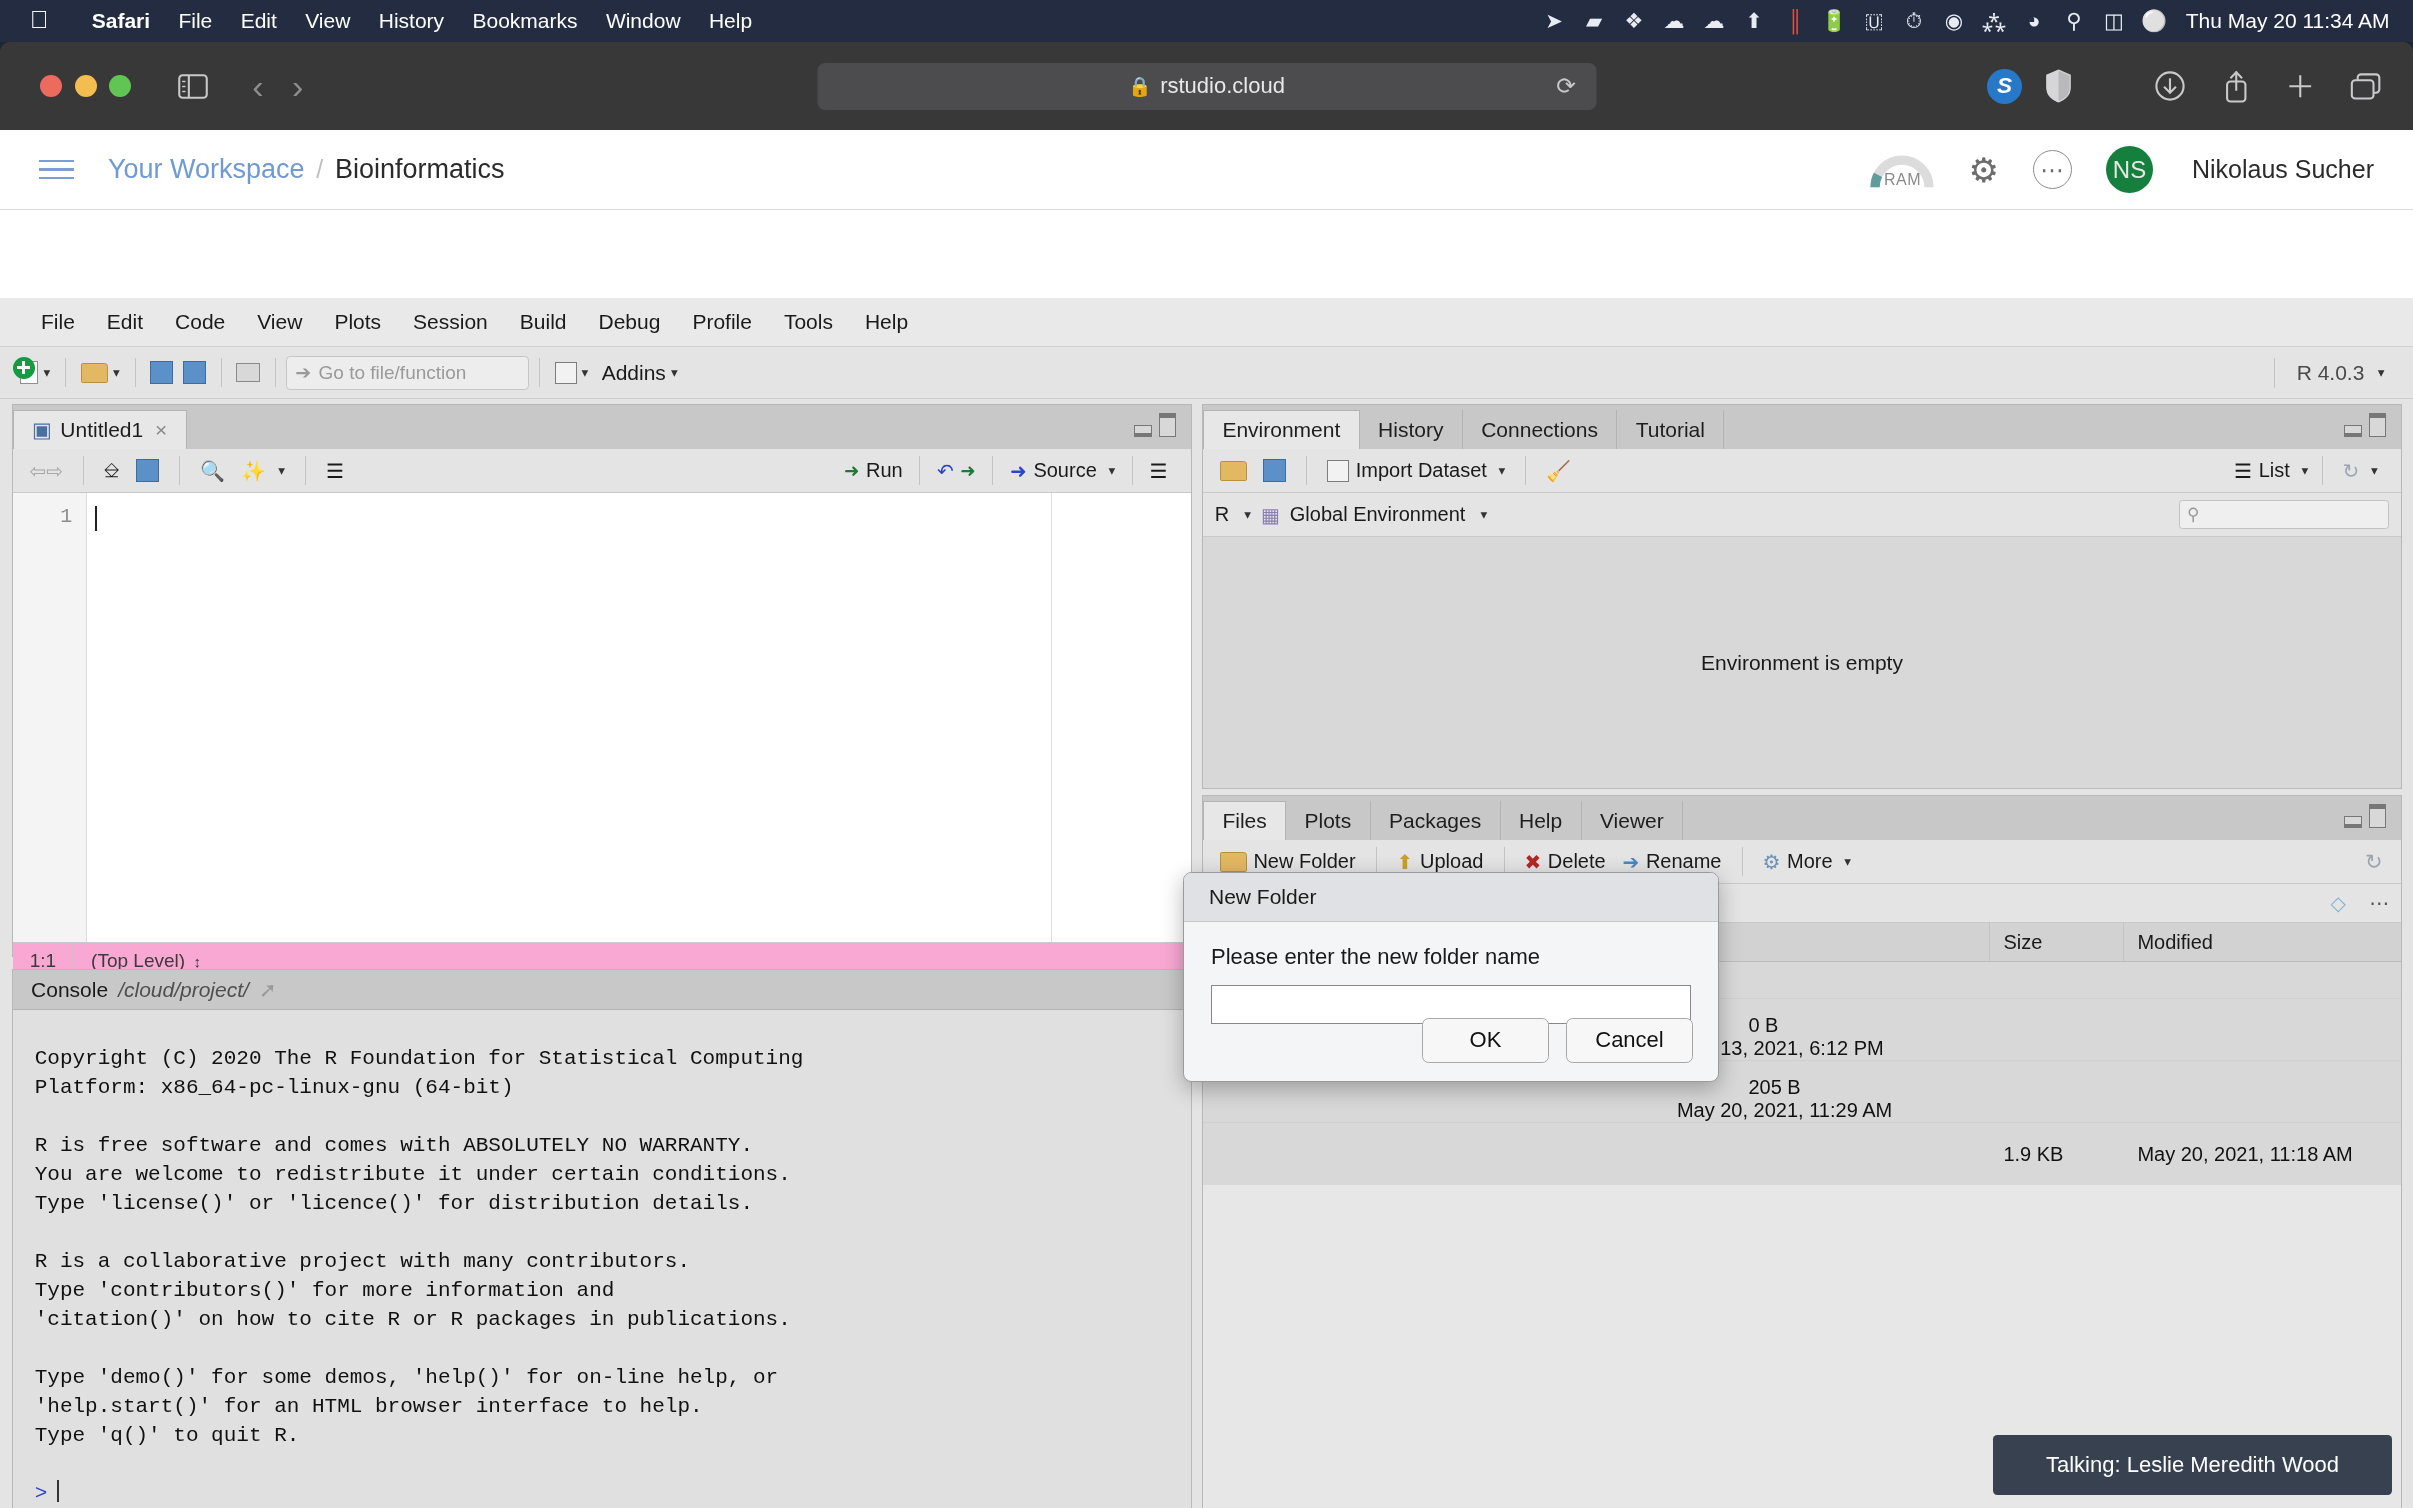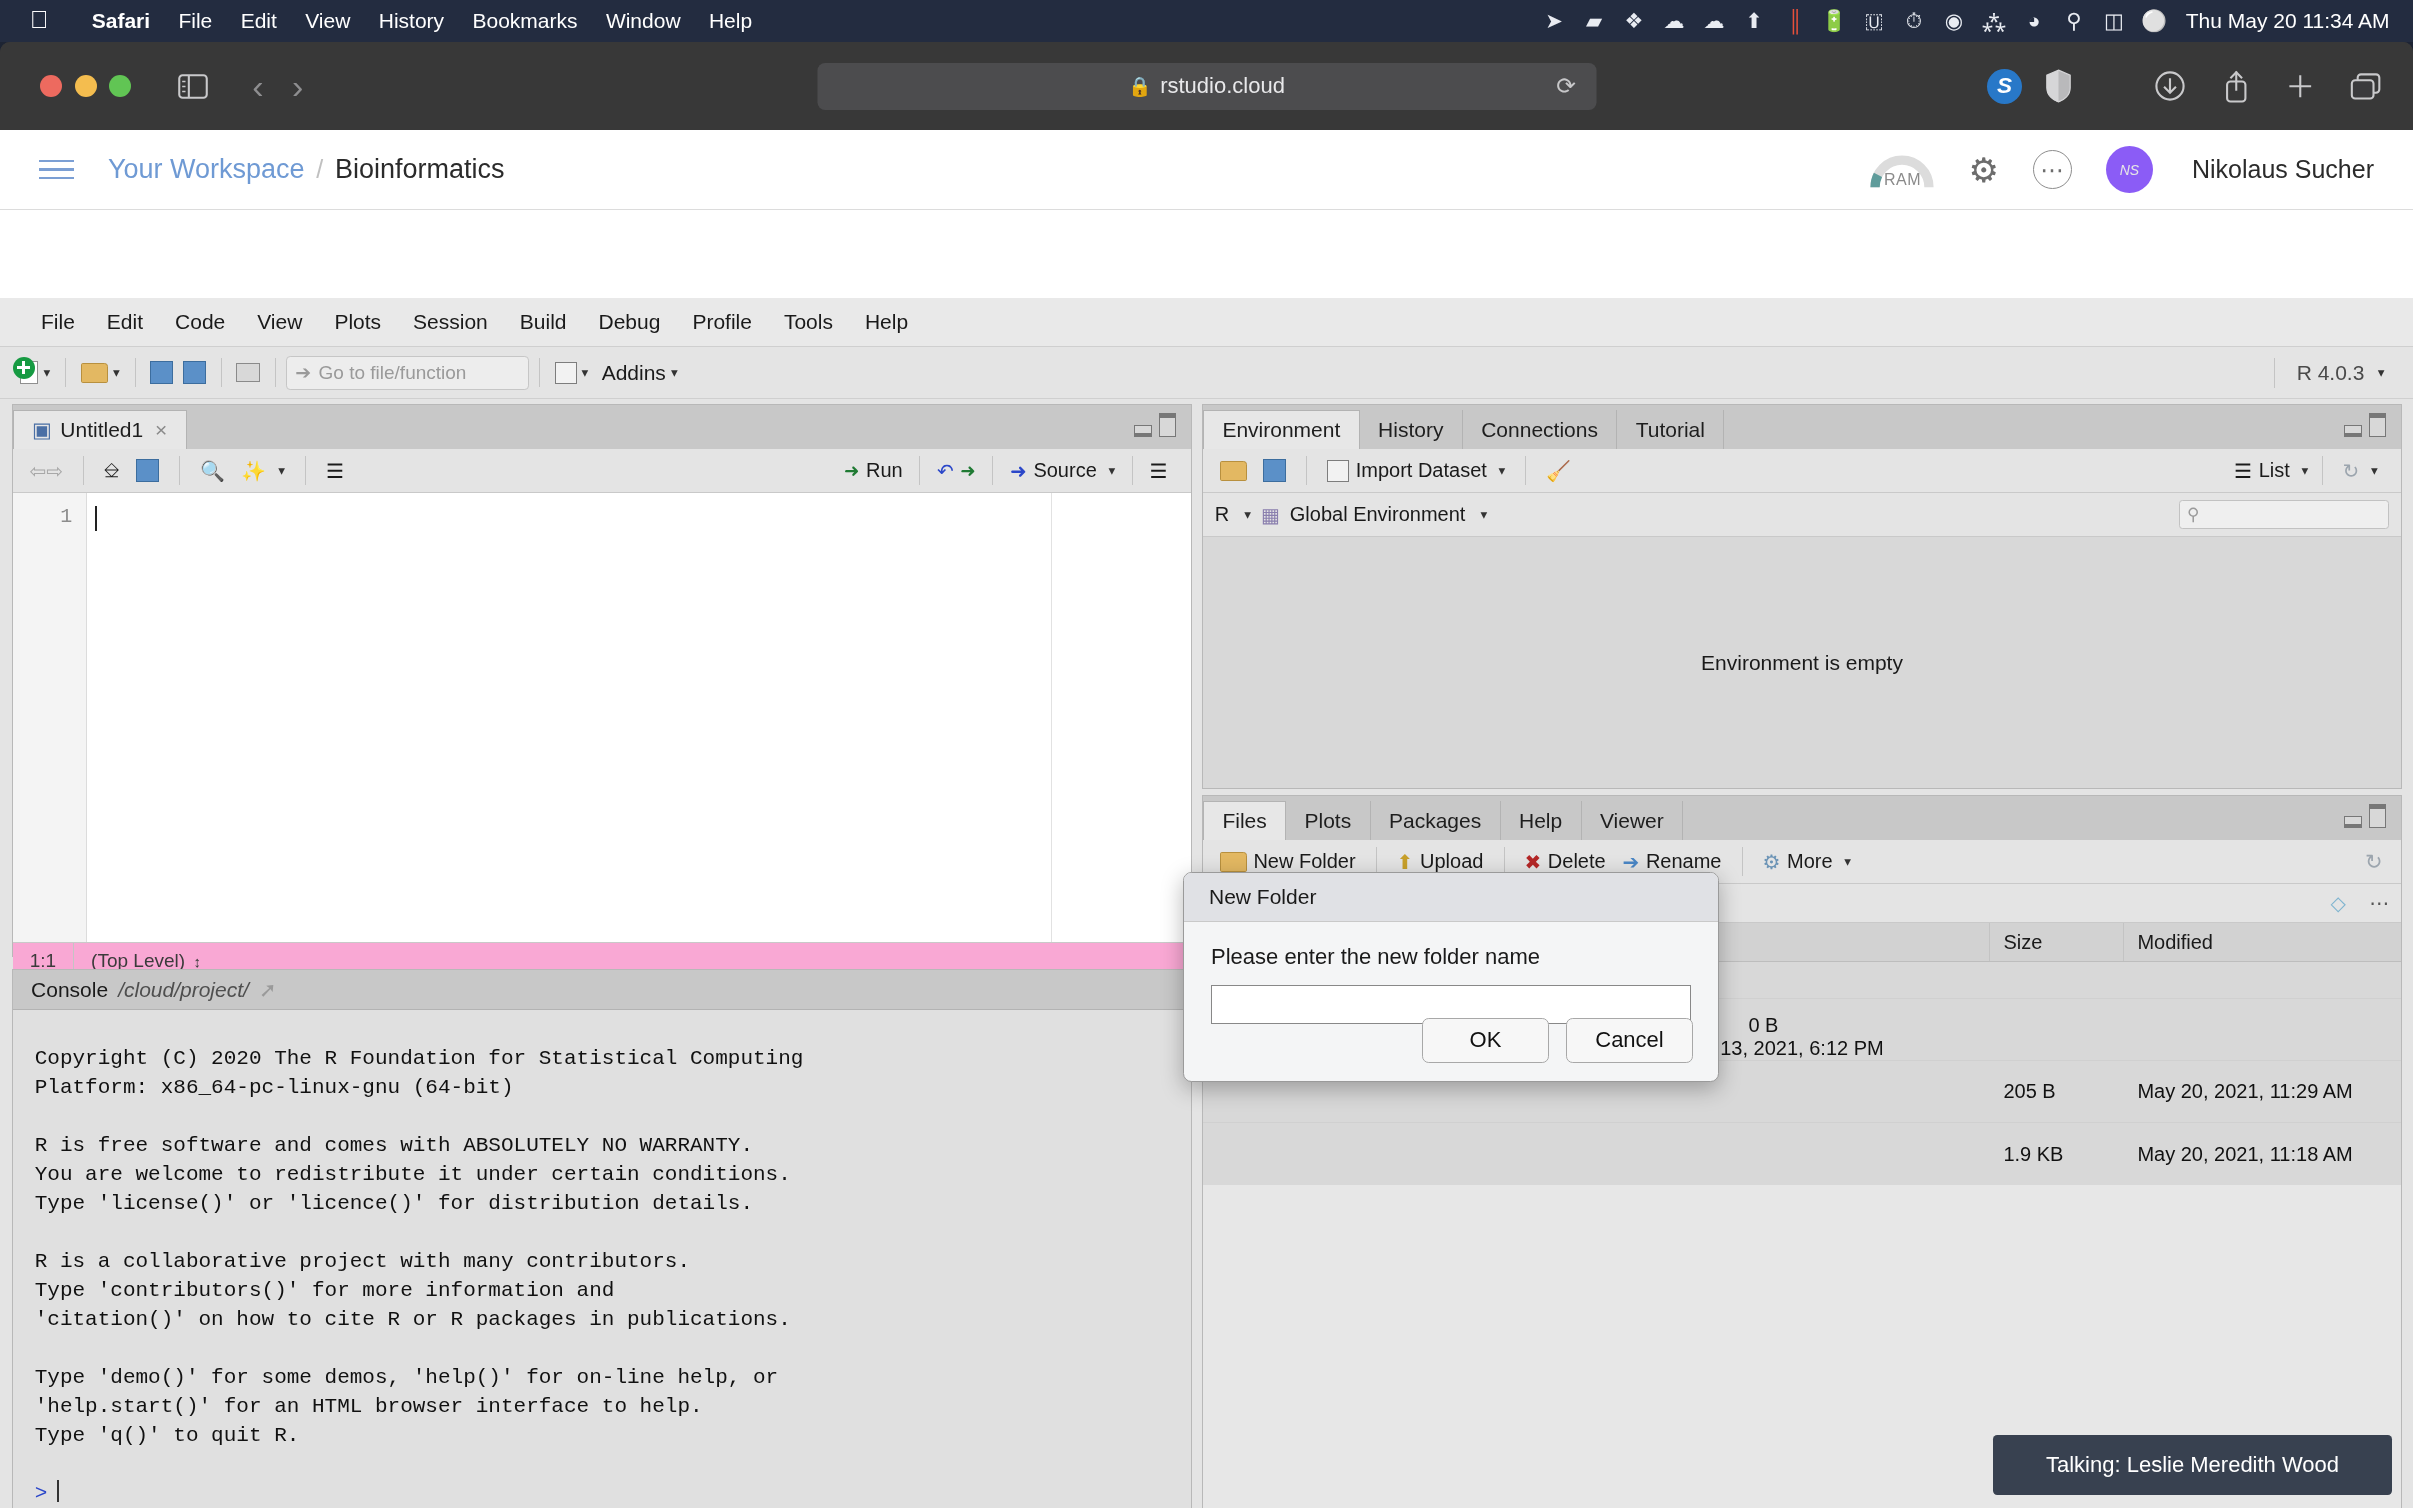--- a/index.html
+++ b/index.html
@@ -94,22 +94,22 @@
   .ram-gauge { position: relative; width: 64px; height: 39px; }
   .ram-label { position: absolute; bottom: 0px; left: 50%; transform: translateX(-50%);
     font-size: 16px; color: #8a8a8a; letter-spacing: 0.4px;}
   .gear { font-size: 34px; color: #6d6d6d; }
   .dots-circle {
     width: 39px; height: 39px; border-radius: 50%; border: 1.7px solid #8d8d8d;
     display: flex; align-items: center; justify-content: center; color: #6d6d6d;
     font-size: 23.5px; letter-spacing: 0.8px; line-height: 0;
   }
   .avatar {
-    width: 47px; height: 47px; border-radius: 50%; background: #8b5cf6;
-    color: #e6e6e6; font-size: 14px; display: flex; align-items: center; justify-content: center; font-style: italic;
+    width: 47px; height: 47px; border-radius: 50%; background: #15803d;
+    color: #e6e6e6; font-size: 24px; display: flex; align-items: center; justify-content: center;
   }
   .user-name { font-size: 25px; color: #2b2b2b; margin-left: 5px; }
 
   
   .ide {
     position: absolute; top: 168px; left: 0; width: 2413px; height: 1299px;
     background: #e4e4e4;
     font-size: 21px; color: #1a1a1a;
   }
   .ide-menubar {
@@ -688,21 +688,21 @@
               </div>
 
               <div class="file-row" style="height:62px;flex-direction:column;">
                 <div class="fr-chk"></div>
                 <div class="fr-icon"></div>
                 <div class="fr-name"></div>
                 <div class="fr-size">0 B</div>
                 <div class="fr-mod">May 13, 2021, 6:12 PM</div>
               </div>
 
-              <div class="file-row" style="height:62px;">
+              <div class="file-row" style="height:62px;flex-direction:column;">
                 <div class="fr-chk"></div>
                 <div class="fr-icon"></div>
                 <div class="fr-name"></div>
                 <div class="fr-size">205 B</div>
                 <div class="fr-mod">May 20, 2021, 11:29 AM</div>
               </div>
 
               <div class="file-row" style="height:62px;border-bottom:none;">
                 <div class="fr-chk"></div>
                 <div class="fr-icon"></div>

